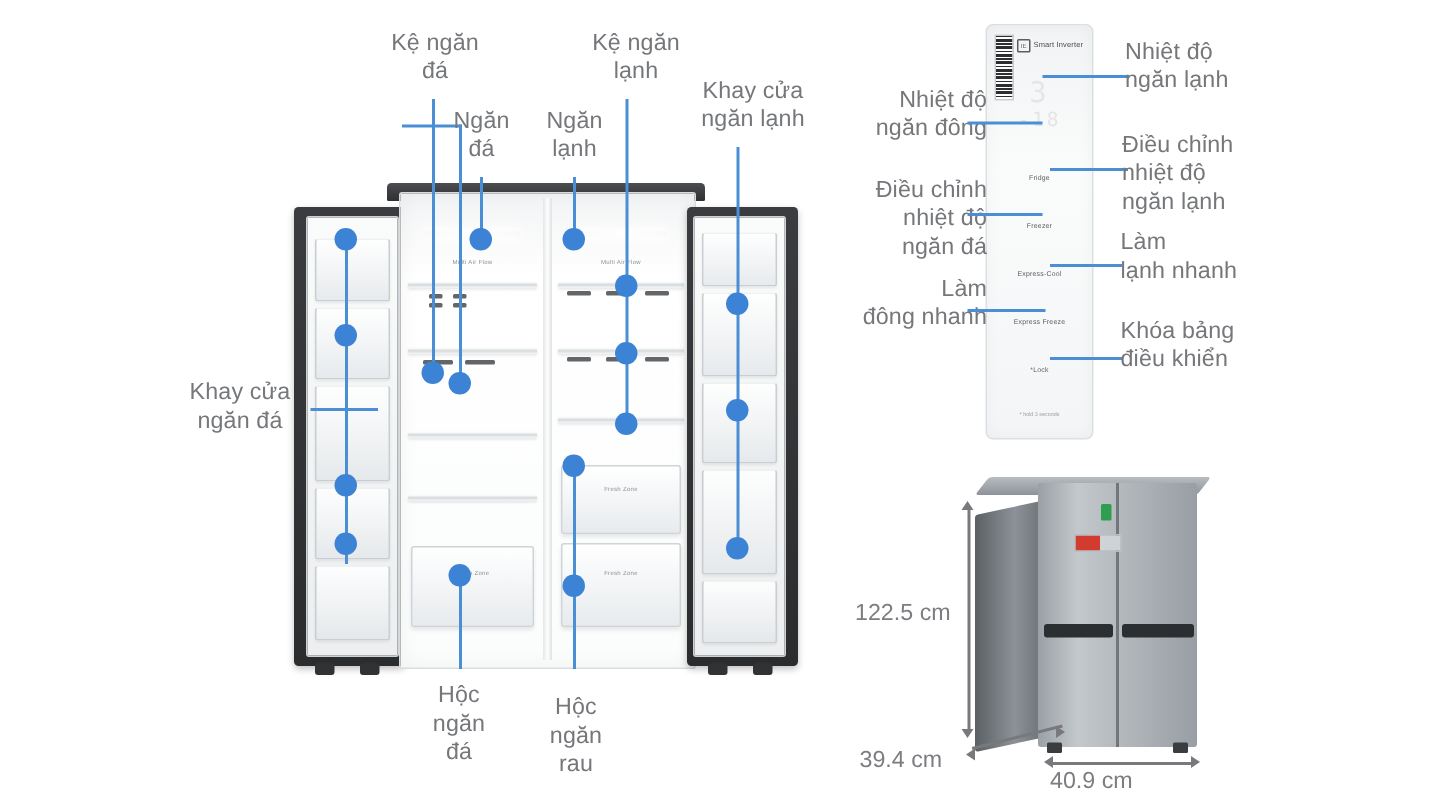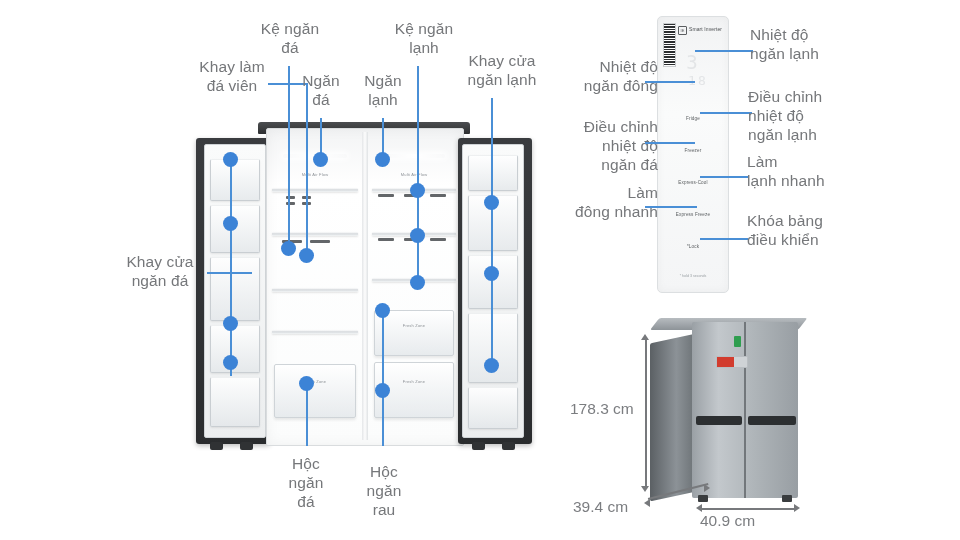--- a/index.html
+++ b/index.html
@@ -270,22 +270,20 @@
         <div class="drack" style="top:50px;height:54px"></div>
         <div class="drack" style="top:110px;height:52px"></div>
         <div class="drack" style="top:168px;height:68px"></div>
         <div class="drack" style="top:242px;height:40px"></div>
       </div>
       <div class="foot" style="left:14px"></div>
       <div class="foot" style="left:44px"></div>
     </div>
   </div>
 
-  <div class="label c" style="left:184px;top:58px;width:96px">Khay làm
-đá viên</div>
   <div class="hline" style="left:268px;top:83px;width:40px"></div>
   <div class="vline" style="left:306px;top:83px;height:172px"></div>
   <div class="dot" style="left:299px;top:248px"></div>
 
   <div class="label c" style="left:245px;top:20px;width:90px">Kệ ngăn
 đá</div>
   <div class="vline" style="left:288px;top:66px;height:182px"></div>
   <div class="dot" style="left:281px;top:241px"></div>
 
   <div class="label c" style="left:290px;top:72px;width:62px">Ngăn
@@ -389,21 +387,21 @@
     <div class="p-label-red"></div>
     <div class="p-handle" style="left:46px;top:98px;width:46px"></div>
     <div class="p-handle" style="left:98px;top:98px;width:48px"></div>
     <div class="p-foot" style="left:48px;bottom:6px"></div>
     <div class="p-foot" style="left:132px;bottom:6px"></div>
   </div>
 
   <div class="arr arrv" style="left:645px;top:340px;height:146px"></div>
   <div class="arrowhead ah-up" style="left:641px;top:334px"></div>
   <div class="arrowhead ah-down" style="left:641px;top:486px"></div>
-  <div class="dim-text" style="left:570px;top:400px">178.3 cm</div>
+  <div class="dim-text" style="left:570px;top:400px">122.5 cm</div>
 
   <div class="arr arrh" style="left:648px;top:498px;width:62px;transform:rotate(-14deg);transform-origin:left center"></div>
   <div class="arrowhead ah-left" style="left:644px;top:499px"></div>
   <div class="arrowhead ah-right" style="left:704px;top:484px"></div>
   <div class="dim-text" style="left:573px;top:498px">39.4 cm</div>
 
   <div class="arr arrh" style="left:700px;top:508px;width:96px"></div>
   <div class="arrowhead ah-left" style="left:696px;top:504px"></div>
   <div class="arrowhead ah-right" style="left:794px;top:504px"></div>
   <div class="dim-text" style="left:700px;top:512px">40.9 cm</div>

